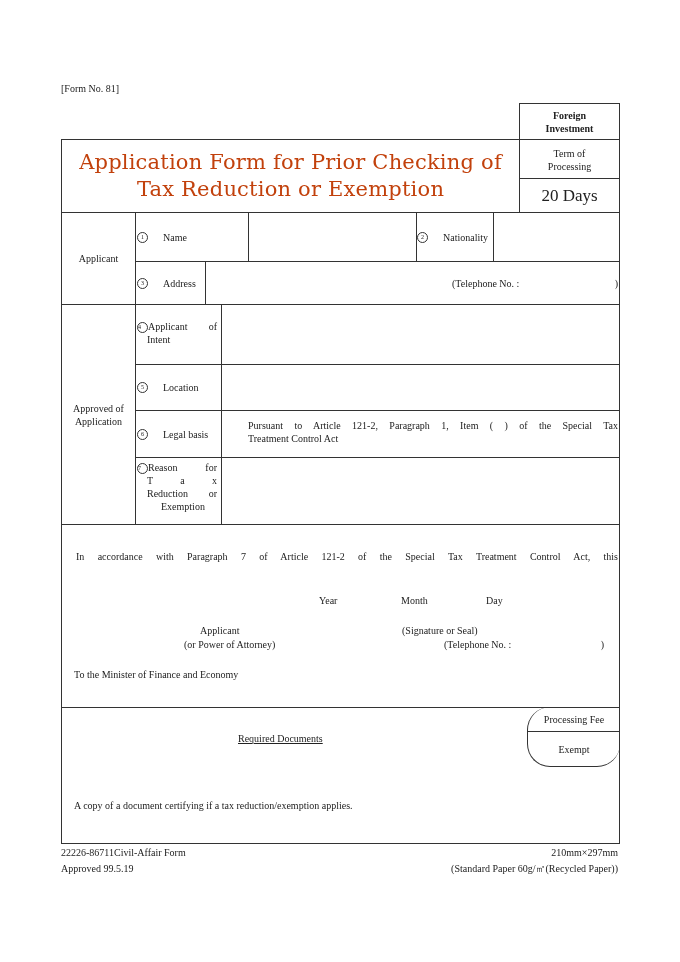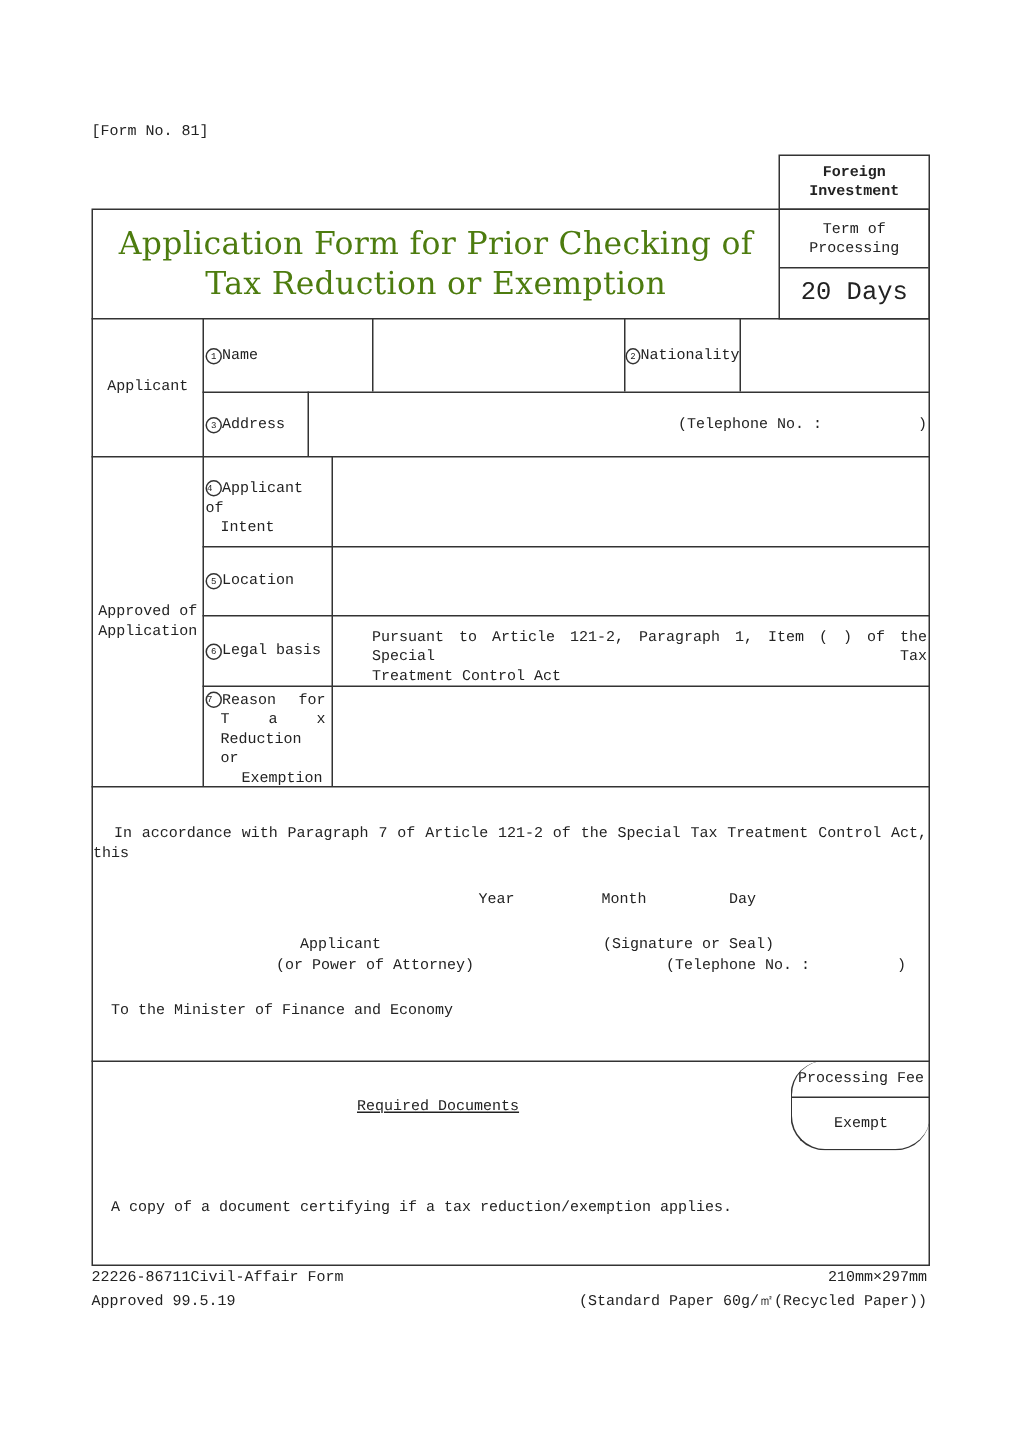--- a/index.html
+++ b/index.html
@@ -2,33 +2,33 @@
 <html><head>
   <meta charset="utf-8">
   <style>
     html, body { margin: 0; padding: 0; background: #ffffff; }
     body {
       width: 680px; height: 962px; position: relative; overflow: hidden;
       font-family: "DejaVu Serif", "Liberation Serif", serif;
       color: #1a1a1a;
     }
     .abs { position: absolute; box-sizing: border-box; }
-    .txt { font-family: Liberation Mono, monospace; font-size: 10px; line-height: 13px; color: #222; }
+    .txt { font-family: Liberation Serif, serif; font-size: 10px; line-height: 13px; color: #222; }
     .line-h { position: absolute; height: 0; border-top: 1px solid #333; }
     .line-v { position: absolute; width: 0; border-left: 1px solid #333; }
     .cell-center { display: flex; align-items: center; justify-content: center; text-align: center; }
-    .cell-left { display: flex; align-items: center; }
+    .cell-left { display: flex; align-items: center; gap: 15px; }
     .circ {
       display: inline-block; width: 9px; height: 9px; border: 1px solid #333; border-radius: 50%;
       font-size: 6px; line-height: 9px; text-align: center; vertical-align: middle; margin-right: 0px;
       box-sizing: content-box;
     }
     .title {
       font-family: "DejaVu Serif", "Liberation Serif", serif;
-      font-size: 21px; line-height: 27px; color: #4d7c0f; text-align: center; letter-spacing: 0.2px;
+      font-size: 21px; line-height: 27px; color: #c2410c; text-align: center; letter-spacing: 0.2px;
     }
     .bold { font-weight: bold; }
     .u { text-decoration: underline; }
     .justify-label { text-align: justify; text-align-last: justify; }
   </style>
 </head>
 <body>
 
 <div class="abs txt" style="left:61px; top:82px;">[Form No. 81]</div>
 

